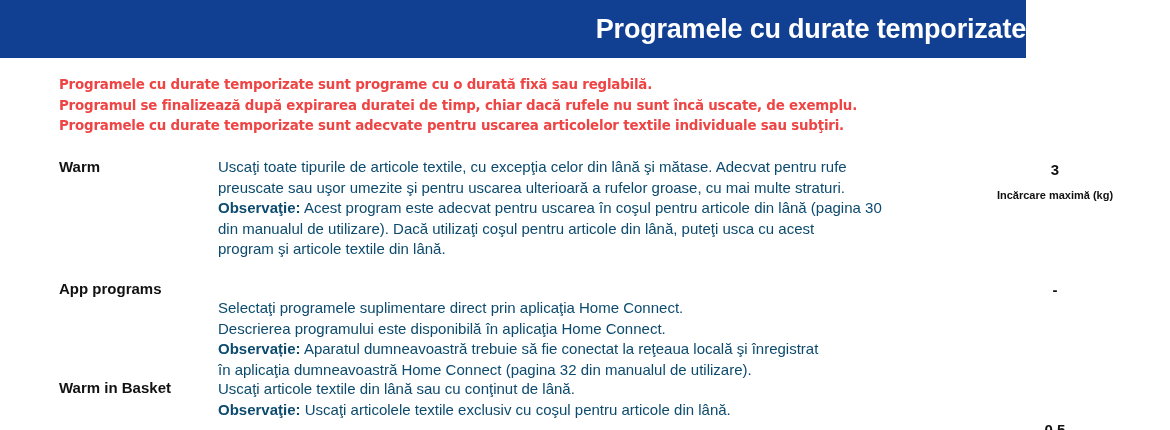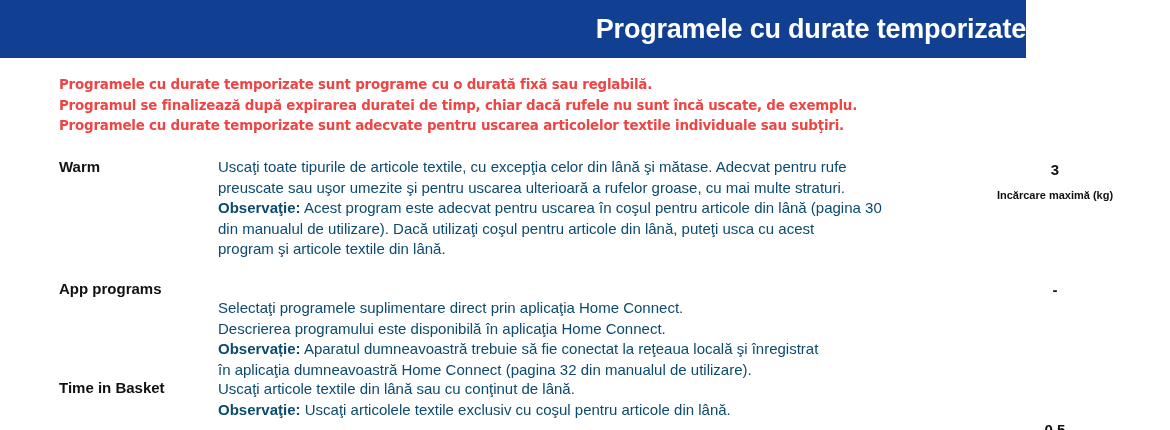--- a/index.html
+++ b/index.html
@@ -83,20 +83,20 @@
     <div>Selectaţi programele suplimentare direct prin aplicaţia Home Connect.</div>
     <div>Descrierea programului este disponibilă în aplicaţia Home Connect.</div>
     <div><b>Observație:</b><span> Aparatul dumneavoastră trebuie să fie conectat la reţeaua locală şi înregistrat</span></div>
     <div>în aplicaţia dumneavoastră Home Connect (pagina 32 din manualul de utilizare).</div>
   </div>
   <div class="row-load" style="top:1px;">-</div>
 </div>
 
 <div class="row" style="top:378px;">
   <div class="row-name">
-    <div>Time in Basket</div>
+    <div>Warm in Basket</div>
   </div>
   <div class="row-desc" style="top:1px;">
     <div>Uscaţi articole textile din lână sau cu conţinut de lână.</div>
     <div><b>Observaţie:</b><span> Uscaţi articolele textile exclusiv cu coşul pentru articole din lână.</span></div>
   </div>
   <div class="row-load" style="top:2px;margin-top:40px;">0.5</div>
 </div>
 
 </body></html>

